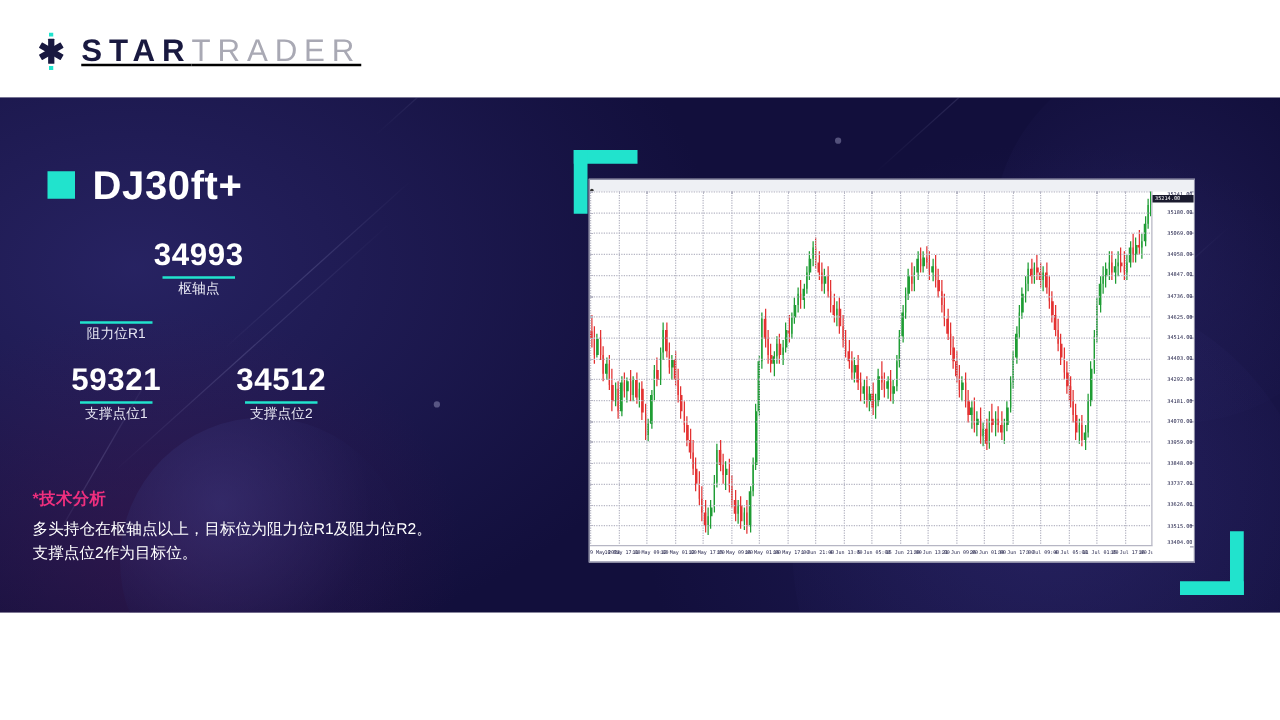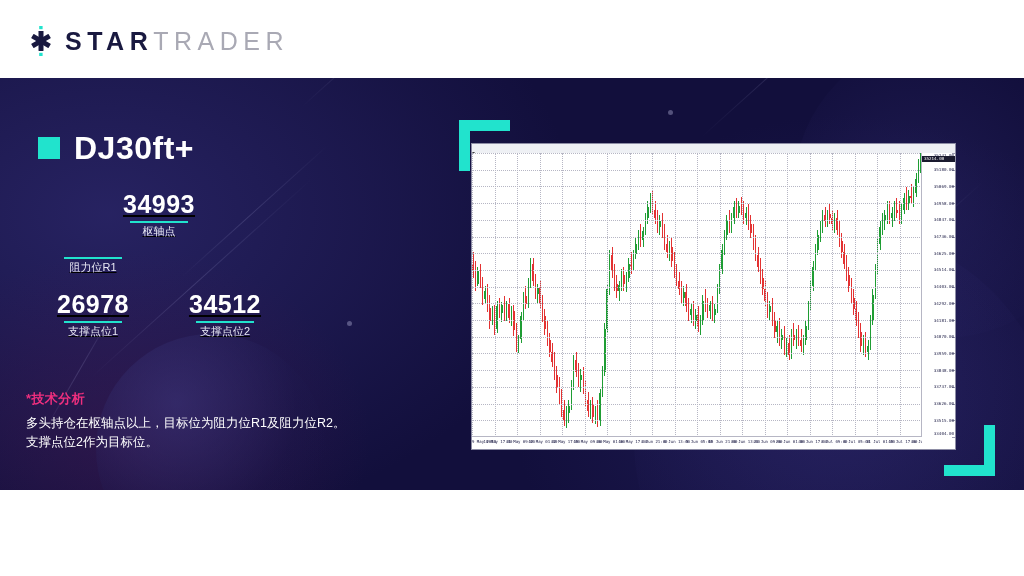--- a/index.html
+++ b/index.html
@@ -8,21 +8,21 @@
     background:#ffffff;
     font-family:"Liberation Sans","DejaVu Sans",sans-serif;
   }
   .page{position:relative;width:1024px;height:576px;overflow:hidden;background:#fff;}
 
   
   .header{position:absolute;left:0;top:0;width:1024px;height:78px;background:#fff;}
   .logo{position:absolute;left:26px;top:26px;display:flex;align-items:center;height:30px;}
   .logo-mark{position:relative;width:30px;height:30px;margin-right:9px;}
   .logo-mark svg{display:block;}
-  .logo-text{font-size:25px;letter-spacing:5.5px;font-weight:700;line-height:1;}
+  .logo-text{font-size:25px;letter-spacing:5.5px;font-weight:700;line-height:1;text-decoration:underline;}
   .logo-star{color:#191940;}
   .logo-trader{color:#a9a9b4;font-weight:400;}
 
   
   .dark{
     position:absolute;left:0;top:78px;width:1024px;height:412px;
     background:#120f3c;
     overflow:hidden;
   }
   .dark-bg{position:absolute;inset:0;}
@@ -138,37 +138,37 @@
       <div class="dot" style="left:668px;top:32px;width:5px;height:5px;"></div>
       <div class="dot" style="left:620px;top:244px;width:6px;height:6px;"></div>
       <div class="dotline" style="left:528px;top:246px;width:92px;"></div>
     </div>
 
     <div class="title-row" style="top:54px;">
       <div class="title-sq"></div>
       <div class="title-txt">DJ30ft+</div>
     </div>
 
-    <div class="stat-grid" style="top:112px;text-decoration:underline;">
+    <div class="stat-grid" style="top:112px;">
       <div class="row-one">
         <div class="stat">
           <div class="num">34993</div>
           <div class="rule"></div>
           <div class="cap">枢轴点</div>
         </div>
       </div>
       <div class="row-two">
         <div class="stat">
           <div class="rule"></div>
           <div class="cap">阻力位R1</div>
         </div>
       </div>
       <div class="row-three">
         <div class="stat">
-          <div class="num">26978</div>
+          <div class="num">59321</div>
           <div class="rule"></div>
           <div class="cap">支撑点位1</div>
         </div>
         <div class="stat">
           <div class="num">34512</div>
           <div class="rule"></div>
           <div class="cap">支撑点位2</div>
         </div>
       </div>
     </div>

